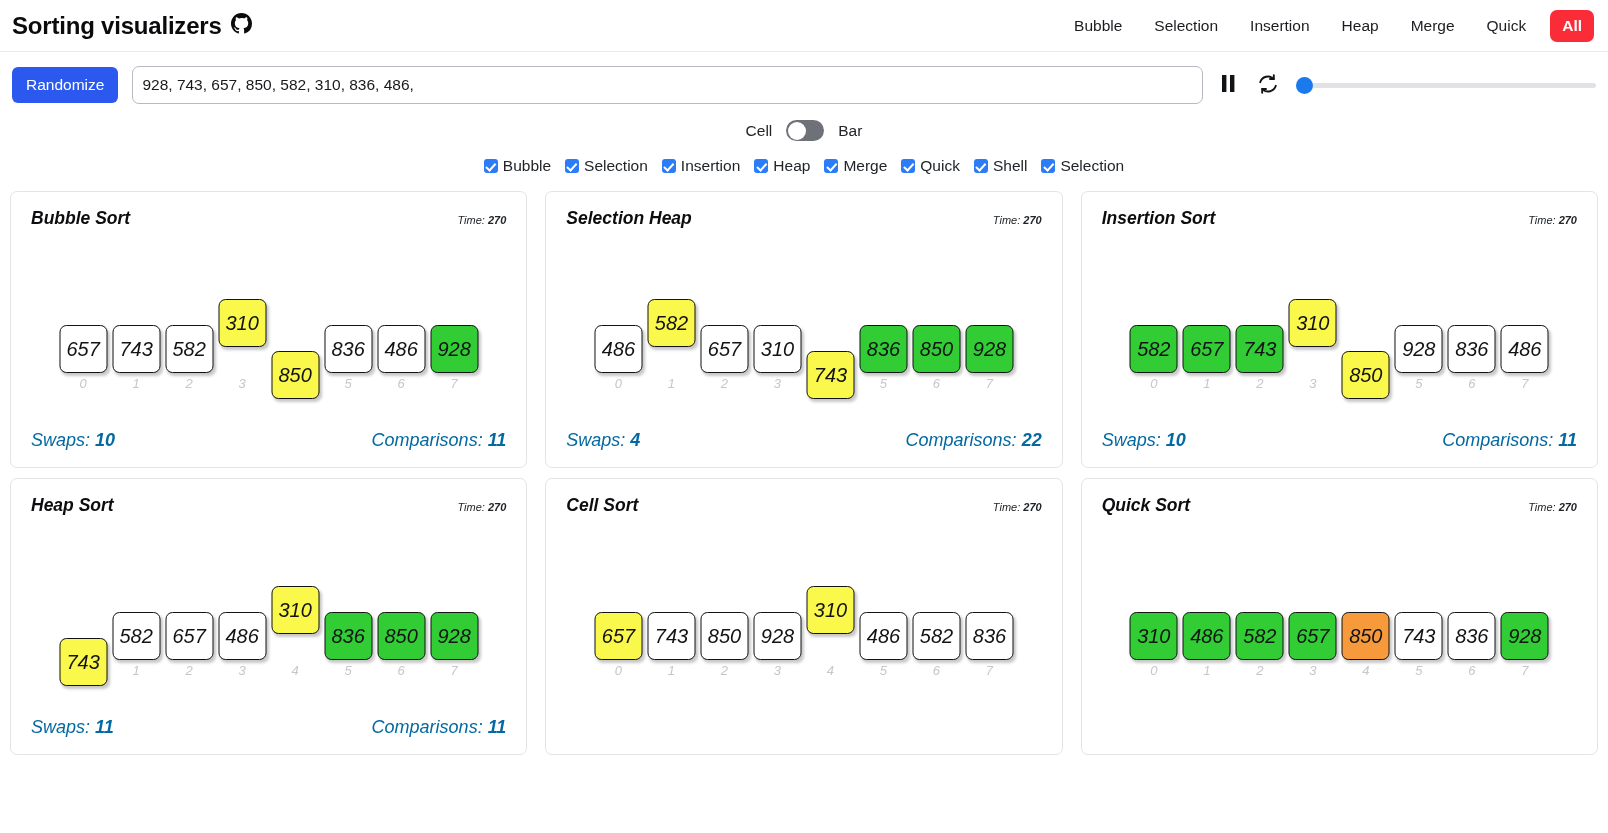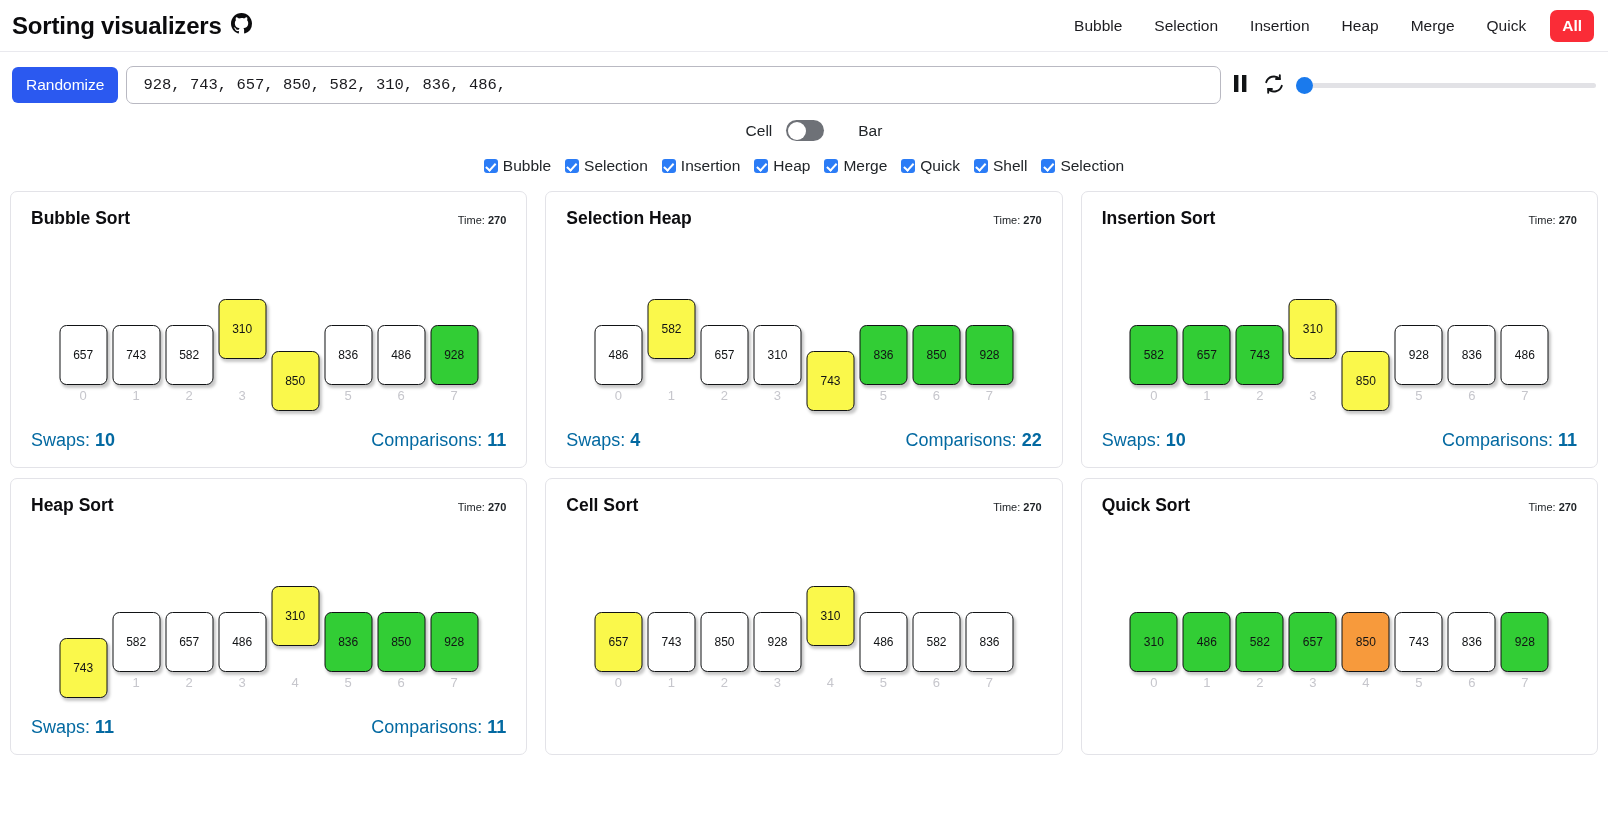--- a/index.html
+++ b/index.html
@@ -51,43 +51,43 @@
     font-weight: bold;
     border-radius: 7px;
     padding: 7px 12px;
     margin-left: 8px;
   }
 
   
   .controls {
     display: flex;
     align-items: center;
-    gap: 8px;
+    gap: 14px;
     padding: 14px 12px 0 12px;
   }
   .btn-randomize {
     background: #2b59f0;
     color: #fff;
     border: none;
     border-radius: 6px;
     font-size: 15.5px;
     padding: 9px 14px;
     cursor: pointer;
     white-space: nowrap;
     font-family: inherit;
   }
   .array-input {
     flex: 1;
     height: 38px;
     border: 1px solid #b9b9c2;
     border-radius: 7px;
-    padding: 0 16px;
+    padding: 0 9px;
     font-size: 15.5px;
     color: #1a1a1e;
-    font-family: Liberation Mono, monospace;
+    font-family: Liberation Sans, sans-serif;
     outline: none;
     background: #fff;
   }
   .icon-btn {
     background: none; border: none; padding: 0 2px;
     cursor: pointer; display: flex; align-items: center;
   }
   .speed-slider {
     width: 300px;
     height: 20px;
@@ -110,21 +110,21 @@
     border-radius: 50%;
     background: #1a7aed;
   }
 
   
   .toggle-row {
     display: flex; align-items: center; justify-content: center;
     gap: 14px;
     margin-top: 16px;
   }
-  .toggle-label { font-size: 15.5px; color: #212529; margin-left: 20px; }
+  .toggle-label { font-size: 15.5px; color: #212529; }
   .toggle-switch {
     width: 38px; height: 21px;
     background: #6e7177;
     border-radius: 11px;
     position: relative;
     cursor: pointer;
   }
   .toggle-knob {
     position: absolute;
     top: 1.5px; left: 2px;
@@ -167,20 +167,21 @@
   }
   .card {
     border: 1px solid #e3e3e8;
     border-radius: 7px;
     background: #fff;
     height: 277px;
     padding: 16px 20px 0 20px;
     display: flex;
     flex-direction: column;
     position: relative;
+    font-style: italic;
   }
   .card-head {
     display: flex; align-items: baseline; justify-content: space-between;
   }
   .card-title {
     font-size: 17.5px; font-weight: bold; color: #0d0d10;
   }
   .card-time { font-size: 11px; color: #212529; }
   .card-time b { font-weight: bold; }
 
@@ -198,26 +199,26 @@
     gap: 5px;
   }
   .slot {
     width: 48px;
     position: relative;
     display: flex;
     flex-direction: column;
     align-items: center;
   }
   .cell {
-    width: 48px; height: 60px;
+    width: 48px; height: 48px;
     border: 1.5px solid #111315;
     border-radius: 7px;
     background: #ffffff;
     display: flex; align-items: center; justify-content: center;
-    font-size: 12px;
+    font-size: 20px;
     color: #111315;
     box-shadow: 2px 3px 3px rgba(0,0,0,0.22);
     position: relative;
     z-index: 2;
   }
   .cell.up   { transform: translateY(-26px); }
   .cell.down { transform: translateY(26px); }
   .idx {
     font-size: 13px;
     color: #c6c6cc;

